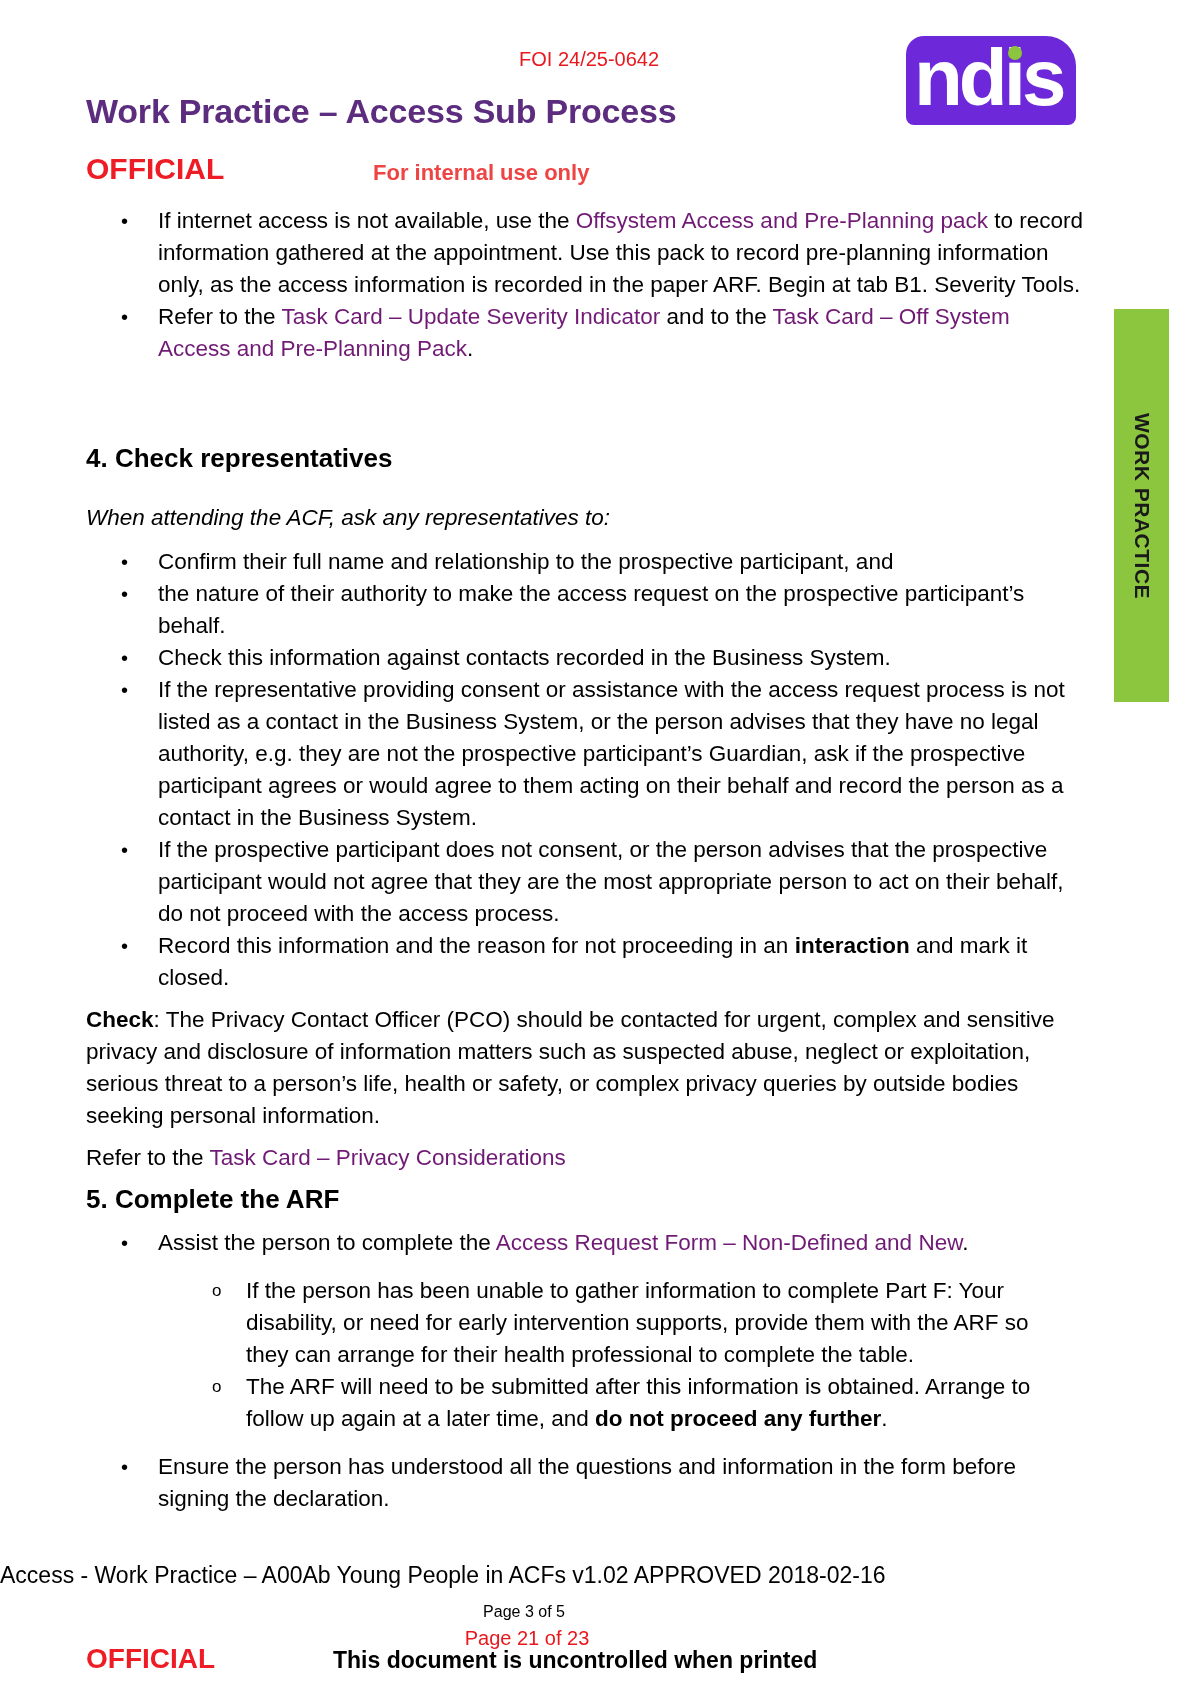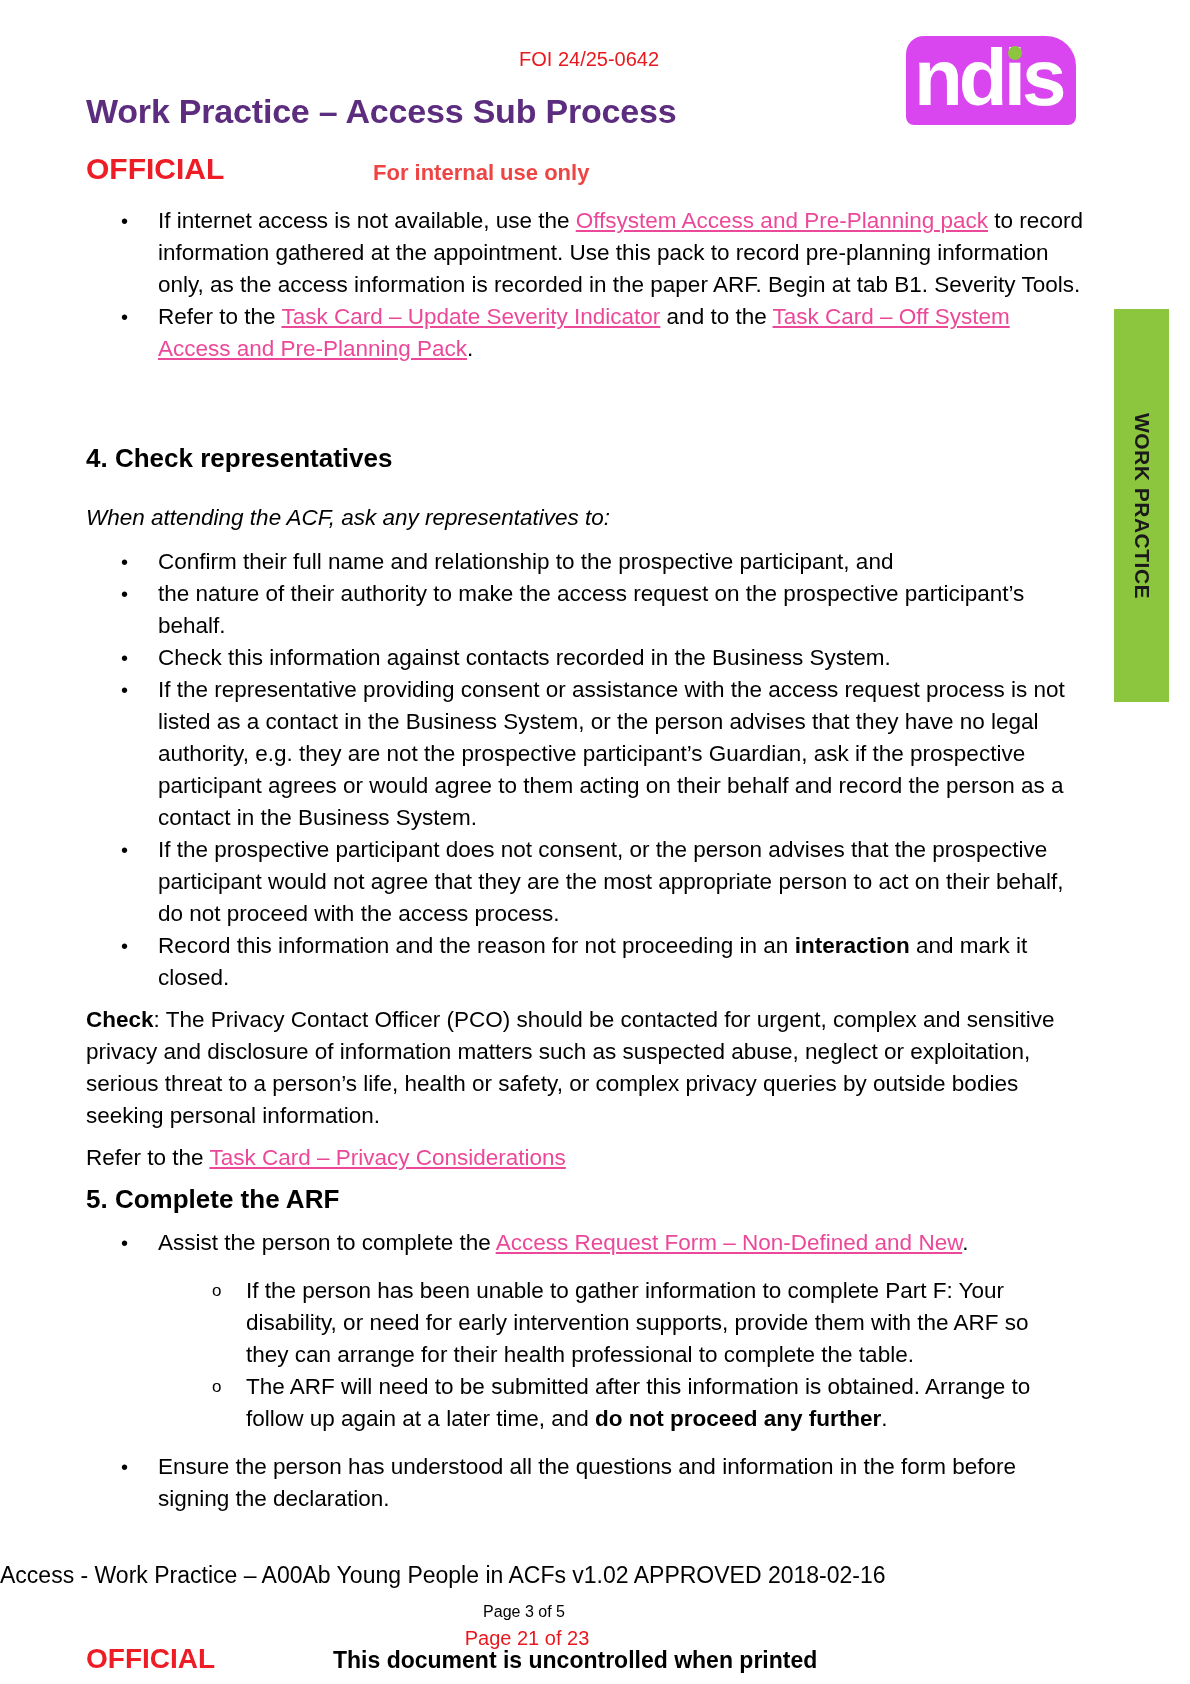--- a/index.html
+++ b/index.html
@@ -3,34 +3,34 @@
 <meta charset="utf-8">
 <style>
   html, body { margin: 0; padding: 0; background: #ffffff; }
   body { width: 1190px; height: 1684px; position: relative; overflow: hidden;
          font-family: "Liberation Sans", sans-serif; color: #000; }
   .abs { position: absolute; }
   .foi { left: 519px; top: 48px; font-size: 20px; color: #e8191e; }
   .title { left: 86px; top: 92px; font-size: 34px; font-weight: bold; color: #5c2d7e; letter-spacing: -0.2px; }
   .official-top { left: 86px; top: 152px; font-size: 30px; font-weight: bold; color: #ee1c25; }
   .internal { left: 373px; top: 160px; font-size: 22px; font-weight: bold; color: #ef4444; }
-  .logo { left: 906px; top: 36px; width: 170px; height: 89px; background: #d946ef; border-radius: 18px 30px 8px 8px; }
+  .logo { left: 906px; top: 36px; width: 170px; height: 89px; background: #6d28d9; border-radius: 18px 30px 8px 8px; }
   .logo span { position: absolute; left: 8px; top: -4px; font-size: 80px; font-weight: bold; color: #ffffff; letter-spacing: -4px; }
   .logo .dot { position: absolute; left: 102px; top: 10px; width: 14px; height: 14px; border-radius: 50%; background: #8cc63e; }
   .sidetab { left: 1114px; top: 309px; width: 55px; height: 393px; background: #8cc63e; }
   .sidetab span { position: absolute; left: 50%; top: 50%; transform: translate(-50%, -50%) rotate(90deg);
                   white-space: nowrap; font-size: 21px; font-weight: bold; color: #1a1a1a; letter-spacing: 0.5px; }
   .body-text { font-size: 22.5px; line-height: 32px; }
   ul.bul { list-style: none; margin: 0; padding: 0; }
   ul.bul > li { position: relative; padding-left: 72px; }
   ul.bul > li::before { content: "\2022"; position: absolute; left: 35px; top: 0; font-size: 20px; }
   ul.sub { list-style: none; margin: 16px; padding: 0; }
   ul.sub > li { position: relative; padding-left: 72px; }
   ul.sub > li::before { content: "o"; position: absolute; left: 38px; top: 0; font-size: 17px; }
-  a.lnk { color: #ec4899; text-decoration: underline; }
+  a.lnk { color: #701a75; }
   h2 { margin: 0; font-size: 26px; font-weight: bold; }
   p { margin: 0; }
   .footer1 { left: 0; width: 1190px; top: 1562px; font-size: 23px; }
   .footer2 { left: 0; width: 1048px; top: 1603px; text-align: center; font-size: 16px; }
   .footer3 { left: 0; width: 1054px; top: 1627px; text-align: center; font-size: 20px; color: #e8191e; }
   .official-bot { left: 86px; top: 1643px; font-size: 28px; font-weight: bold; color: #ee1c25; }
   .uncontrolled { left: 333px; top: 1647px; font-size: 23px; font-weight: bold; }
 </style>
 </head>
 <body>

